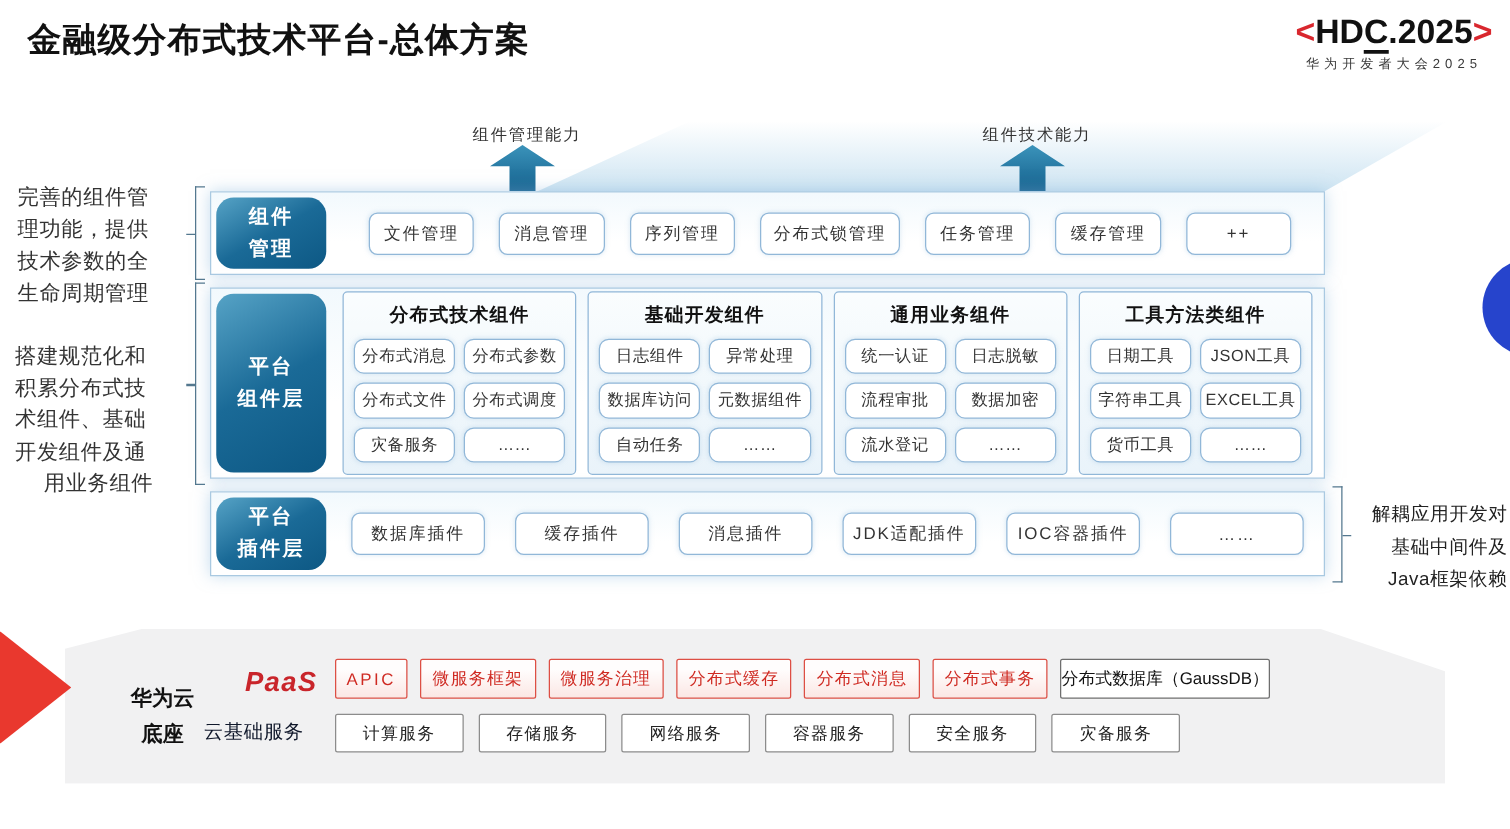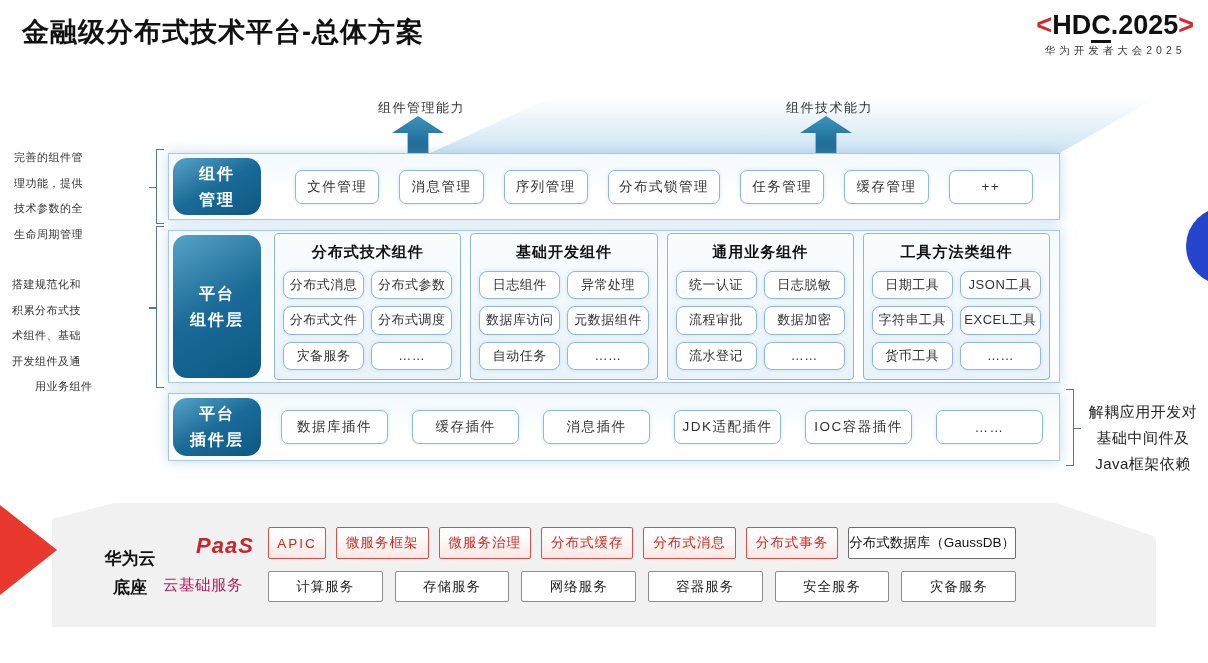--- a/index.html
+++ b/index.html
@@ -18,21 +18,21 @@
   
   .arrow-label{position:absolute;font-size:13px;color:#333;letter-spacing:1.5px;white-space:nowrap;}
   .up-arrow{position:absolute;width:52px;height:37px;
     background:linear-gradient(180deg,#3b93ba 0%,#14618e 100%);
     clip-path:polygon(50% 0,100% 46%,70% 46%,70% 100%,30% 100%,30% 46%,0 46%);}
   
   .band{position:absolute;left:428px;top:97px;width:730px;height:57px;
     background:linear-gradient(180deg,rgba(255,255,255,0) 0%,#cde4f2 100%);
     clip-path:polygon(124px 0,100% 0,630px 100%,0 100%);}
   
-  .note{position:absolute;font-size:11px;line-height:25.5px;color:#333;letter-spacing:.5px;}
+  .note{position:absolute;font-size:17px;line-height:25.5px;color:#333;letter-spacing:.5px;}
   .note div{white-space:nowrap;}
   .right-note{text-align:center;line-height:26px;color:#222;font-size:15px;}
   
   .bracket{position:absolute;width:7px;border:1.5px solid #54788f;}
   .bracket.left{border-right:none;}
   .bracket.right{border-left:none;}
   .bracket.left::after{content:"";position:absolute;left:-8px;top:50%;width:7px;height:1.5px;background:#54788f;}
   .bracket.right::after{content:"";position:absolute;right:-8px;top:50%;width:7px;height:1.5px;background:#54788f;}
   
   .row{position:absolute;left:168px;width:892px;display:flex;box-sizing:border-box;
@@ -62,23 +62,23 @@
   .row3 .row-body{padding:0 16px;gap:24px;}
   .row3 .small-box{flex:1;height:34px;}
   
   .panel{position:absolute;left:52px;top:503px;width:1104px;height:124px;background:#f1f1f2;
     clip-path:polygon(0 100%,0 16px,62px 0,1004px 0,100% 34px,100% 100%);}
   .red-arrow{position:absolute;left:0;top:505px;width:57px;height:90px;background:#e9382e;
     clip-path:polygon(0 0,100% 50%,0 100%);}
   .hw-label{position:absolute;left:96px;top:544px;width:68px;text-align:center;
     font-size:17px;font-weight:700;color:#111;line-height:29px;}
   .paas-label{position:absolute;left:196px;top:533px;font-size:22px;font-weight:700;color:#c9252b;letter-spacing:1px;font-style:italic;}
-  .cloud-label{position:absolute;left:163px;top:575px;font-size:15.5px;color:#be185d;letter-spacing:.5px;}
+  .cloud-label{position:absolute;left:163px;top:575px;font-size:15.5px;color:#0f172a;letter-spacing:.5px;}
   .paas-row{position:absolute;left:268px;top:527px;width:748px;height:32px;display:flex;gap:10px;}
-  .cloud-row{position:absolute;left:268px;top:571px;width:748px;height:31px;display:flex;gap:12px;justify-content:flex-end;}
+  .cloud-row{position:absolute;left:268px;top:571px;width:676px;height:31px;display:flex;gap:12px;justify-content:flex-end;}
   .fbox{display:flex;align-items:center;justify-content:center;box-sizing:border-box;
     font-size:13.5px;letter-spacing:1px;white-space:nowrap;border-radius:2px;}
   .red-box{flex:1;border:1.5px solid #dd4f44;color:#cf2a22;
     background:linear-gradient(180deg,#fffdfd 25%,#fbe7e4 100%);}
   .red-box.narrow{flex:.62;letter-spacing:2px;}
   .db-box{flex:1.62;border:1.5px solid #6e6e6e;color:#111;background:#fff;letter-spacing:0;}
   .gray-box{flex:1;border:1.5px solid #8c8c8c;color:#222;background:#fff;}
   
   .blue-circle{position:absolute;left:1186px;top:207px;width:78px;height:78px;border-radius:50%;background:#2644cc;}
 </style>
@@ -203,21 +203,21 @@
     <div class="row-body">
       <div class="small-box">数据库插件</div>
       <div class="small-box">缓存插件</div>
       <div class="small-box">消息插件</div>
       <div class="small-box">JDK适配插件</div>
       <div class="small-box">IOC容器插件</div>
       <div class="small-box">……</div>
     </div>
   </div>
 
-  <div class="note right-note" style="left:1080px;top:399px;width:126px;">
+  <div class="note right-note" style="left:1080px;top:399px;width:126px;text-align:right;">
     <div>解耦应用开发对</div>
     <div>基础中间件及</div>
     <div>Java框架依赖</div>
   </div>
 
   <div class="panel"></div>
   <div class="red-arrow"></div>
 
   <div class="hw-label">
     <div>华为云</div>

